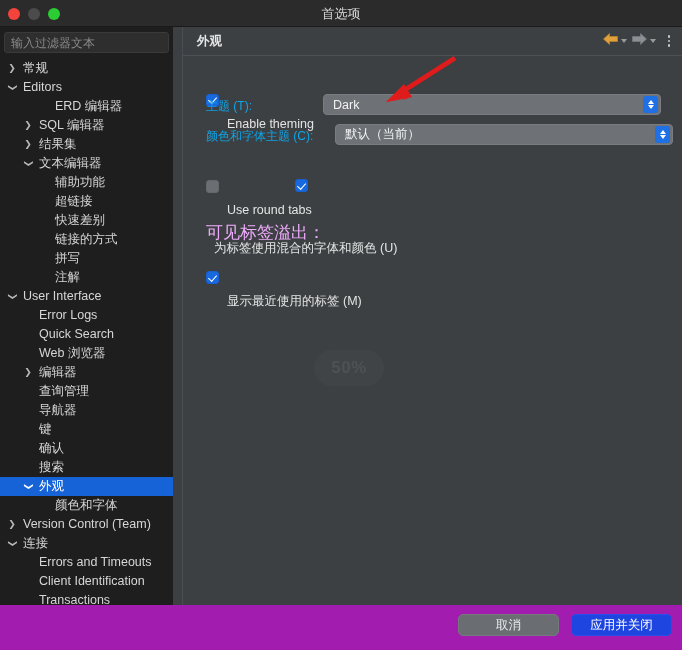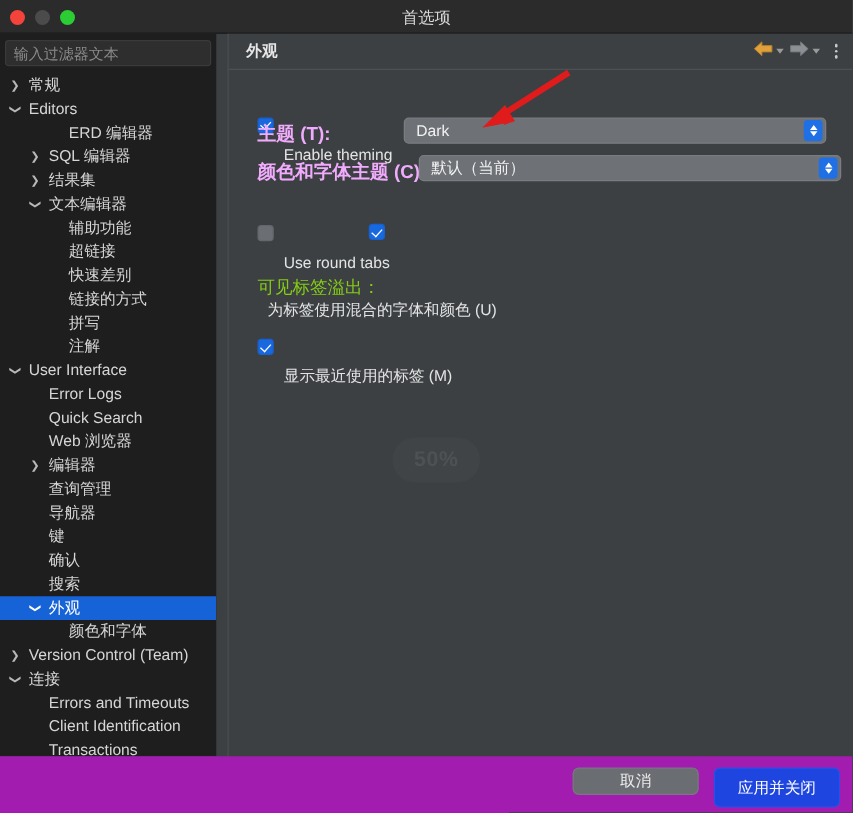--- a/index.html
+++ b/index.html
@@ -219,23 +219,22 @@
     background: #6b6f73;
     border: 1px solid #64686c;
   }
   .cb-label {
     margin-left: 8px;
     color: #e4e4e4;
     font-size: 12.5px;
     margin-top: 48px;
   }
   .field-label {
-    color: #f0abfc;
-    font-size: 15px;
-    font-weight: bold;
+    color: #0ea5e9;
+    font-size: 12px;
   }
   .combo {
     position: absolute;
     height: 21px;
     background: #6e7276;
     border: 1px solid #797d81;
     border-radius: 4px;
     box-sizing: border-box;
     display: flex;
     align-items: center;
@@ -264,22 +263,22 @@
   }
   .stepper .up, .stepper .dn {
     width: 0; height: 0;
     border-left: 3.5px solid transparent;
     border-right: 3.5px solid transparent;
     display: block;
   }
   .stepper .up { border-bottom: 4px solid #ffffff; }
   .stepper .dn { border-top: 4px solid #ffffff; }
   .section-label {
-    color: #84cc16;
-    font-size: 14px;
+    color: #f0abfc;
+    font-size: 17px;
   }
 
   
   .watermark {
     position: absolute;
     left: 131px; top: 294px;
     width: 70px; height: 36px;
     border-radius: 18px;
     background: rgba(255,255,255,0.022);
     display: flex;
@@ -341,21 +340,21 @@
     font-size: 12.5px;
     font-family: inherit;
     cursor: default;
     line-height: 20px;
     text-align: center;
     padding: 0 8px;
     box-sizing: border-box;
   }
   .btn-primary {
     min-width: 101px;
-    height: 32px;
+    height: 22px;
     background: #1f45e0;
     border: 1px solid #2a4fe8;
     border-radius: 5px;
     color: #ffffff;
     font-size: 12.5px;
     font-family: inherit;
     cursor: default;
     line-height: 20px;
     text-align: center;
     padding: 0 8px;

